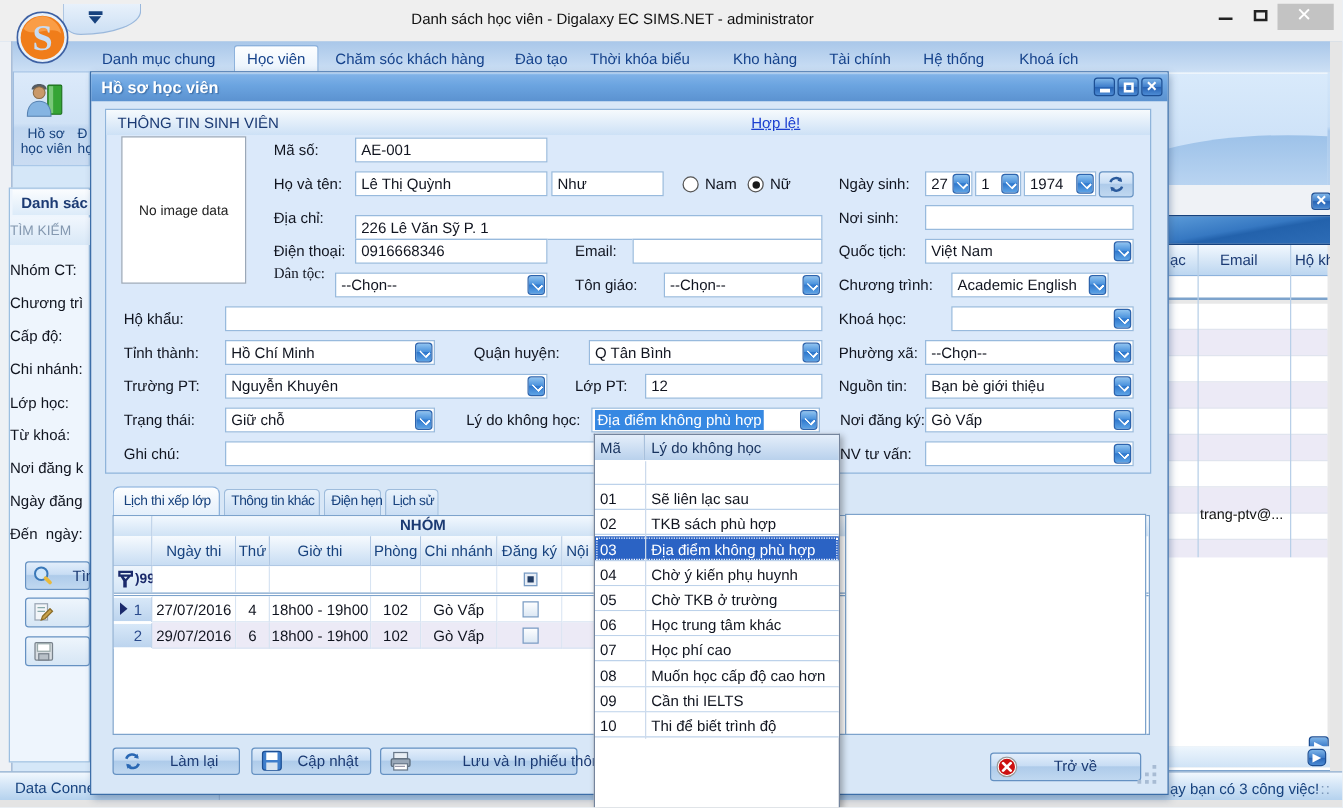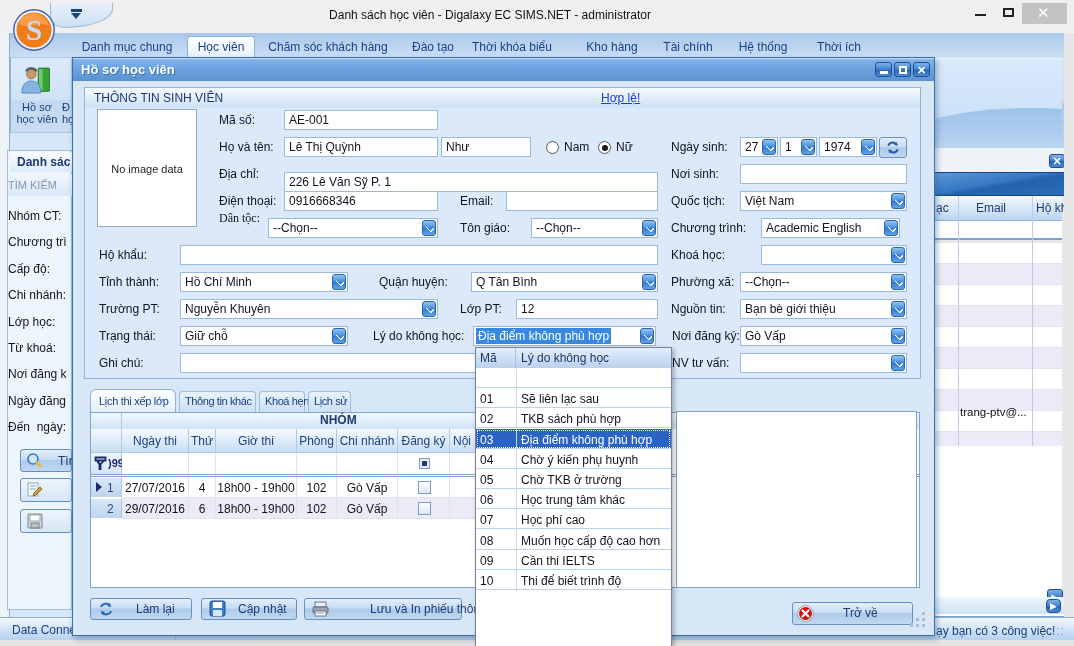--- a/index.html
+++ b/index.html
@@ -46,21 +46,21 @@
 <div class="abs" style="left:187px;top:36px;width:68px;height:22px;background:linear-gradient(180deg,#fdfeff,#e8f2fc);border:1px solid #8db2dc;border-bottom:none;border-radius:3px 3px 0 0;"></div>
 <div id="tabs">
       <div class="abs lbl" style="left:127px;top:40px;transform:translateX(-50%);color:#15428b;">Danh mục chung</div>
       <div class="abs lbl" style="left:221px;top:40px;transform:translateX(-50%);color:#15428b;">Học viên</div>
       <div class="abs lbl" style="left:328px;top:40px;transform:translateX(-50%);color:#15428b;">Chăm sóc khách hàng</div>
       <div class="abs lbl" style="left:433px;top:40px;transform:translateX(-50%);color:#15428b;">Đào tạo</div>
       <div class="abs lbl" style="left:512px;top:40px;transform:translateX(-50%);color:#15428b;">Thời khóa biểu</div>
       <div class="abs lbl" style="left:612px;top:40px;transform:translateX(-50%);color:#15428b;">Kho hàng</div>
       <div class="abs lbl" style="left:688px;top:40px;transform:translateX(-50%);color:#15428b;">Tài chính</div>
       <div class="abs lbl" style="left:763px;top:40px;transform:translateX(-50%);color:#15428b;">Hệ thống</div>
-      <div class="abs lbl" style="left:839px;top:40px;transform:translateX(-50%);color:#15428b;">Thời ích</div>
+      <div class="abs lbl" style="left:839px;top:40px;transform:translateX(-50%);color:#15428b;">Khoá ích</div>
     </div>
 
 <svg class="abs" style="left:13px;top:9px" width="42" height="42" viewBox="0 0 42 42">
 <circle cx="21" cy="21" r="20.2" fill="#e8f1fa" stroke="#3f62a4" stroke-width="1.4"></circle>
 <circle cx="21" cy="21" r="17.5" fill="#f07d1a"></circle>
 <path d="M21 4 a17 17 0 0 0 -15 10 c6 8 24 -4 30 4 a17 17 0 0 0 -15-14z" fill="#fca24f" opacity=".85"></path>
 <text x="21" y="31" text-anchor="middle" font-family="Liberation Serif" font-size="29" font-weight="bold" fill="#c7dcf4">S</text>
 </svg>
 
 <div class="abs" style="left:10px;top:57px;width:62px;height:76px;background:linear-gradient(180deg,#dceafa 0%,#d0e2f6 55%,#c2d8f1 60%,#cadcf2 100%);border:1px solid #aac8e8;border-left:1px solid #8fb0d8;"></div>
@@ -197,21 +197,21 @@
       <div class="fld" style="left:284px;top:191px;width:154px;">0916668346</div>
       <div class="abs lbl" style="left:460px;top:194px;">Email:</div>
       <div class="fld" style="left:506px;top:191px;width:152px;"></div>
       <div class="abs lbl" style="left:671px;top:194px;">Quốc tịch:</div>
       <div class="fld" style="left:740px;top:191px;width:167px;">Việt Nam<span class="cba"></span></div>
       <div class="abs lbl" style="left:219px;top:211px;font-family:Liberation Serif, serif;">Dân tộc:</div>
       <div class="fld" style="left:268px;top:218px;width:170px;">--Chọn--<span class="cba"></span></div>
       <div class="abs lbl" style="left:460px;top:221px;">Tôn giáo:</div>
       <div class="fld" style="left:531px;top:218px;width:127px;">--Chọn--<span class="cba"></span></div>
       <div class="abs lbl" style="left:671px;top:221px;">Chương trình:</div>
-      <div class="fld" style="left:761px;top:218px;width:139px;">Academic English<span class="cba"></span></div>
+      <div class="fld" style="left:761px;top:218px;width:126px;">Academic English<span class="cba"></span></div>
       <div class="abs lbl" style="left:99px;top:248px;">Hộ khẩu:</div>
       <div class="fld" style="left:180px;top:245px;width:478px;"></div>
       <div class="abs lbl" style="left:671px;top:248px;">Khoá học:</div>
       <div class="fld" style="left:761px;top:245px;width:146px;">
         <span class="cba"></span>
       </div>
       <div class="abs lbl" style="left:99px;top:275px;">Tỉnh thành:</div>
       <div class="fld" style="left:180px;top:272px;width:168px;">Hồ Chí Minh<span class="cba"></span></div>
       <div class="abs lbl" style="left:379px;top:275px;">Quận huyện:</div>
       <div class="fld" style="left:471px;top:272px;width:187px;">Q Tân Bình<span class="cba"></span></div>
@@ -235,21 +235,21 @@
         <span class="cba"></span>
       </div>
     </div>
 
 <div id="dlgtabs">
       <div class="abs" style="left:90px;top:389px;width:86px;height:23px;background:linear-gradient(180deg,#fdfeff,#e4effb);border:1px solid #8db2dc;border-bottom:none;border-radius:6px 6px 0 0;"></div>
       <div class="abs lbl" style="left:99px;top:395px;color:#17427e;font-size:11px;letter-spacing:-0.3px;">Lịch thi xếp lớp</div>
       <div class="abs" style="left:179px;top:391px;width:77px;height:21px;background:linear-gradient(180deg,#e8f2fc,#cadef4);border:1px solid #9ebcdc;border-bottom:none;border-radius:4px 4px 0 0;"></div>
       <div class="abs lbl" style="left:185px;top:395px;color:#17427e;font-size:11px;letter-spacing:-0.4px;">Thông tin khác</div>
       <div class="abs" style="left:259px;top:391px;width:46px;height:21px;background:linear-gradient(180deg,#e8f2fc,#cadef4);border:1px solid #9ebcdc;border-bottom:none;border-radius:4px 4px 0 0;"></div>
-      <div class="abs lbl" style="left:265px;top:395px;color:#17427e;font-size:11px;letter-spacing:-0.4px;">Khoá hẹn</div>
+      <div class="abs lbl" style="left:265px;top:395px;color:#17427e;font-size:11px;letter-spacing:-0.4px;">Điện hẹn</div>
       <div class="abs" style="left:308px;top:391px;width:43px;height:21px;background:linear-gradient(180deg,#e8f2fc,#cadef4);border:1px solid #9ebcdc;border-bottom:none;border-radius:4px 4px 0 0;"></div>
       <div class="abs lbl" style="left:314px;top:395px;color:#17427e;font-size:11px;letter-spacing:-0.4px;">Lịch sử</div>
     </div>
 
 <div id="dtable">
       <div class="abs" style="left:90px;top:412px;width:830px;height:176px;background:#fff;border:1px solid #7da3cc;"></div>
       <div class="abs" style="left:91px;top:413px;width:31px;height:16px;background:linear-gradient(180deg,#f2f8fe,#cfe2f5);border-right:1px solid #b0c8e4;"></div>
       <div class="abs" style="left:122px;top:413px;width:797px;height:16px;background:linear-gradient(180deg,#f2f8fe,#cfe2f5);"></div>
       <div class="abs lbl" style="left:320px;top:413px;font-weight:bold;color:#1b3a73;">NHÓM</div>
       <div class="abs" style="left:91px;top:429px;width:31px;height:24px;background:linear-gradient(180deg,#f6fafe,#c8ddf3);border-right:1px solid #b0c8e4;border-bottom:1px solid #b0c8e4;"></div>

